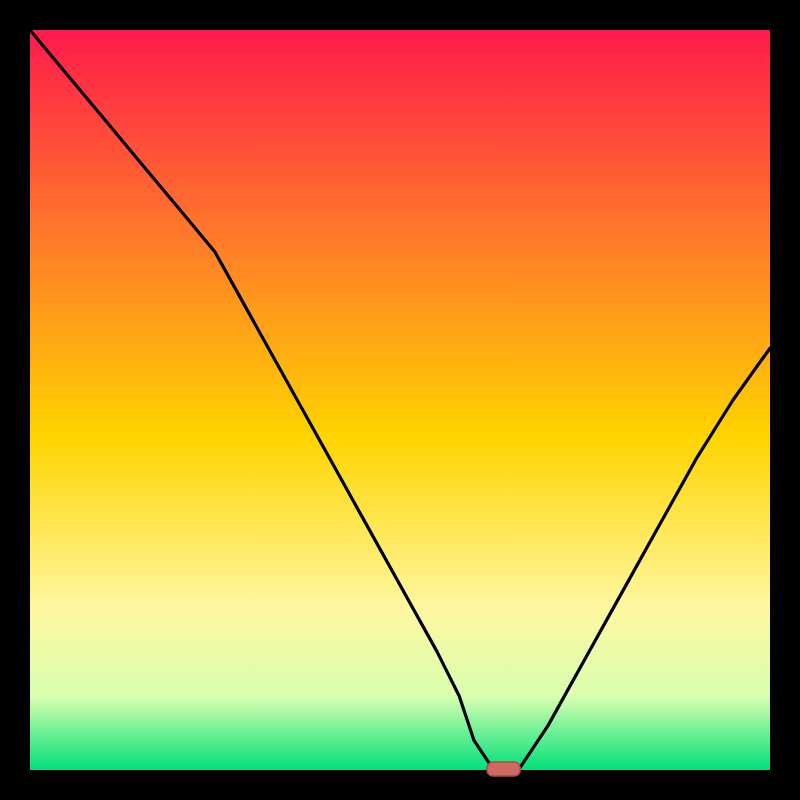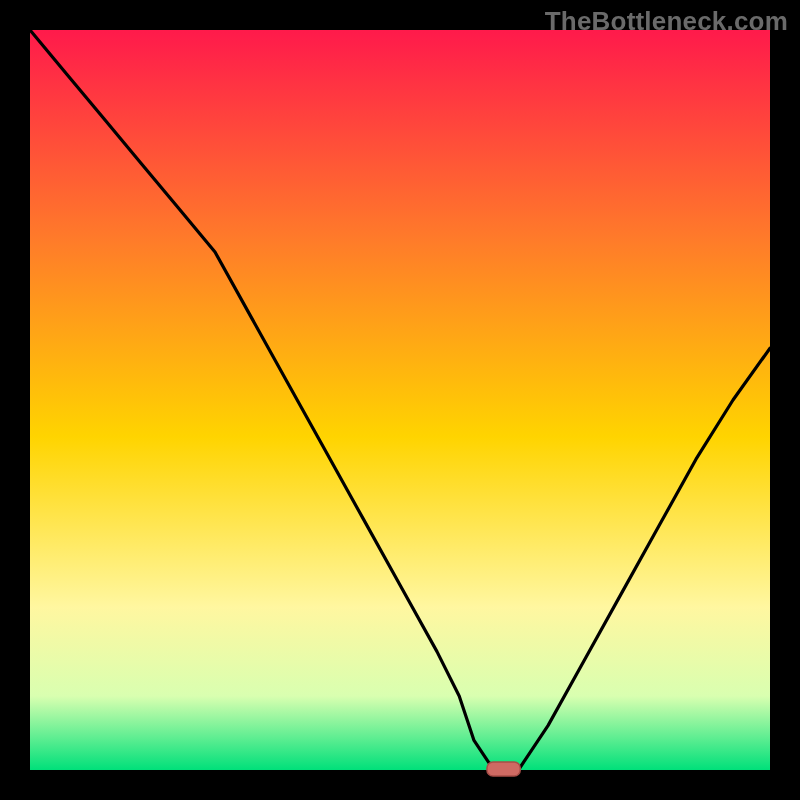--- a/index.html
+++ b/index.html
@@ -37,14 +37,13 @@
 
     <rect x="0" y="0" width="800" height="800" fill="#000"></rect>
 
     <rect id="plot-rect" fill="url(#bg-grad)" x="30" y="30" width="740" height="740"></rect>
 
     <path id="curve-path" fill="none" stroke-width="3.2" stroke-linejoin="round" stroke-linecap="round" d="M30.0 30.0 L67.0 74.4 L104.0 118.8 L141.0 163.2 L178.0 207.6 L215.0 252.0 L252.0 318.6 L289.0 385.2 L326.0 451.8 L363.0 518.4 L400.0 585.0 L437.0 651.6 L459.2 696.0 L474.0 740.4 L488.8 762.6 L503.6 770.0 L518.4 770.0 L548.0 725.6 L585.0 659.0 L622.0 592.4 L659.0 525.8 L696.0 459.2 L733.0 400.0 L770.0 348.2" stroke="#000000"></path>
 
     <rect id="opt-marker" rx="6" ry="6" height="14" x="486.95000000000005" y="762" width="33.3" fill="#cf6a63" stroke="#a84d47" stroke-width="1.5"></rect>
   </svg>
 
-  <div class="watermark">TheBottleneck.com</div>
 </div>
 
 </body></html>

